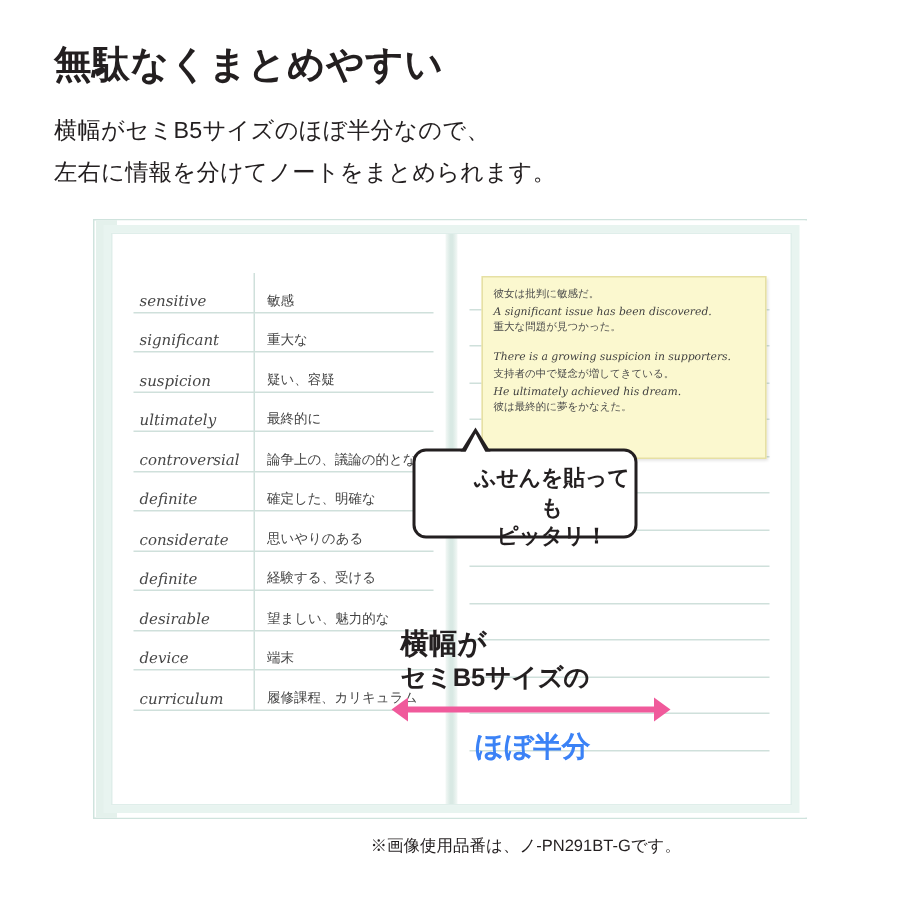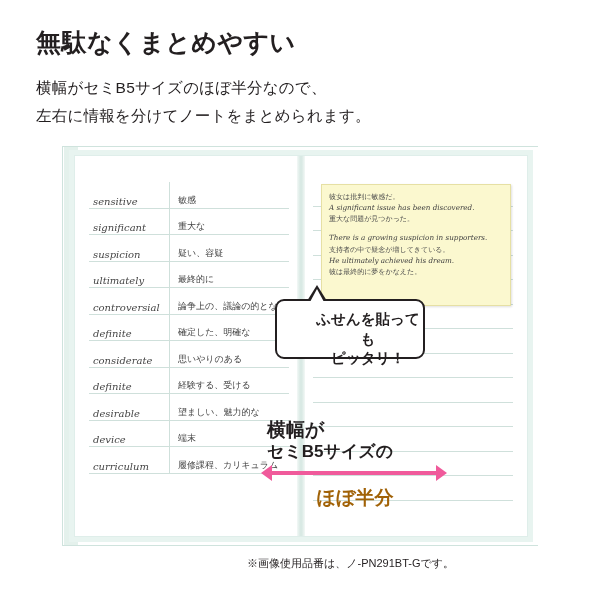--- a/index.html
+++ b/index.html
@@ -247,21 +247,21 @@
     border-color: transparent transparent transparent #f05a9b;
   }
   .width-bottom {
     position: absolute;
     left: 204px;
     top: 338px;
     width: 176px;
     text-align: center;
     font-size: 19px;
     font-weight: bold;
-    color: #a16207;
+    color: #3b82f6;
     z-index: 4;
   }
 
   .footnote {
     position: absolute;
     right: 62px;
     top: 556px;
     font-size: 11px;
     color: #231f20;
   }

